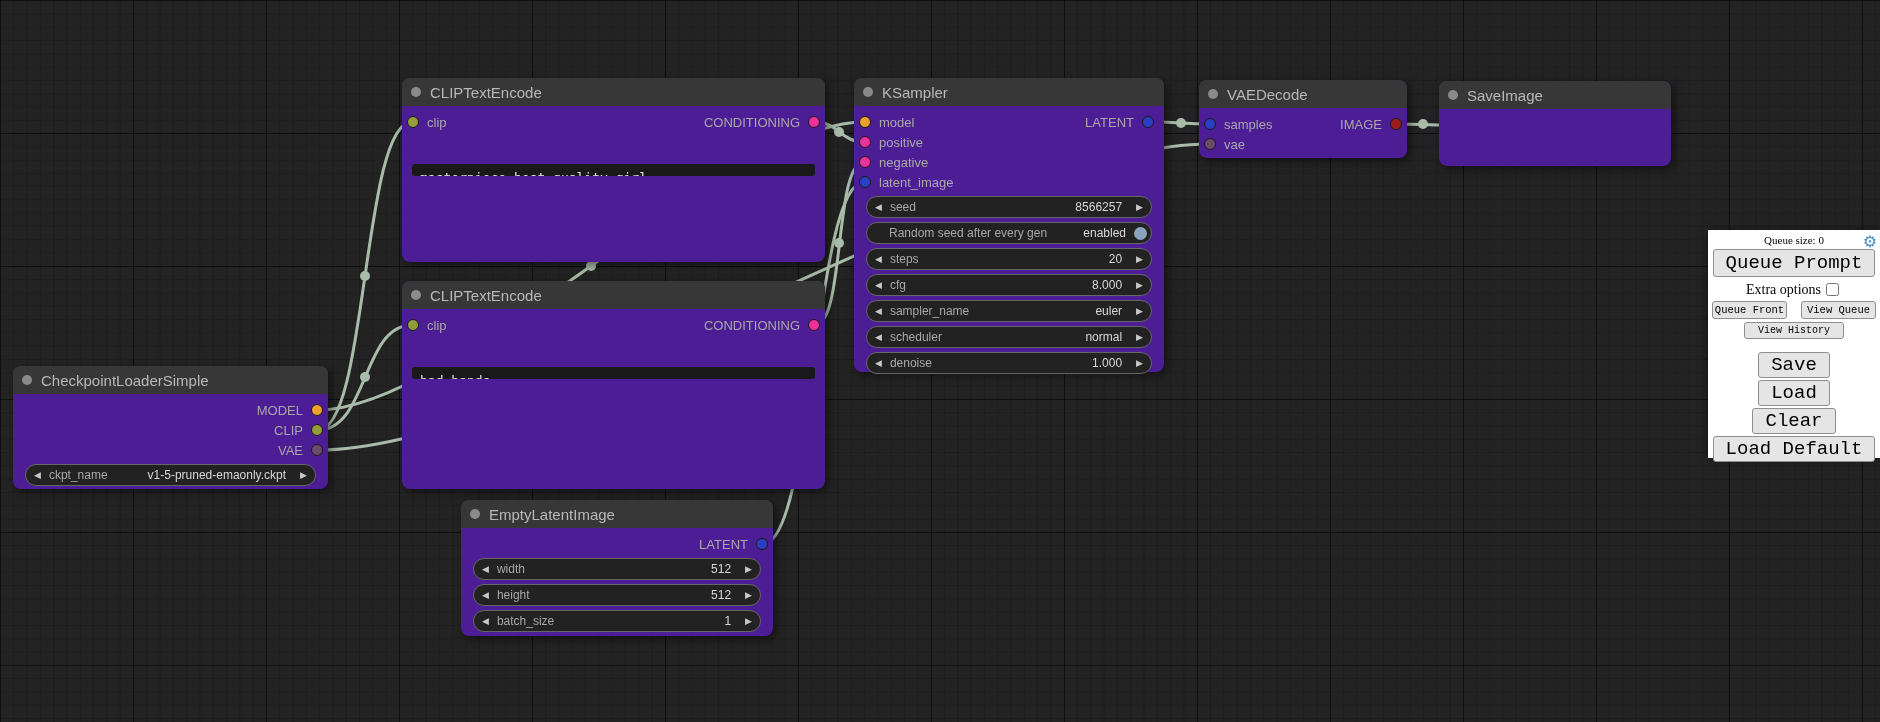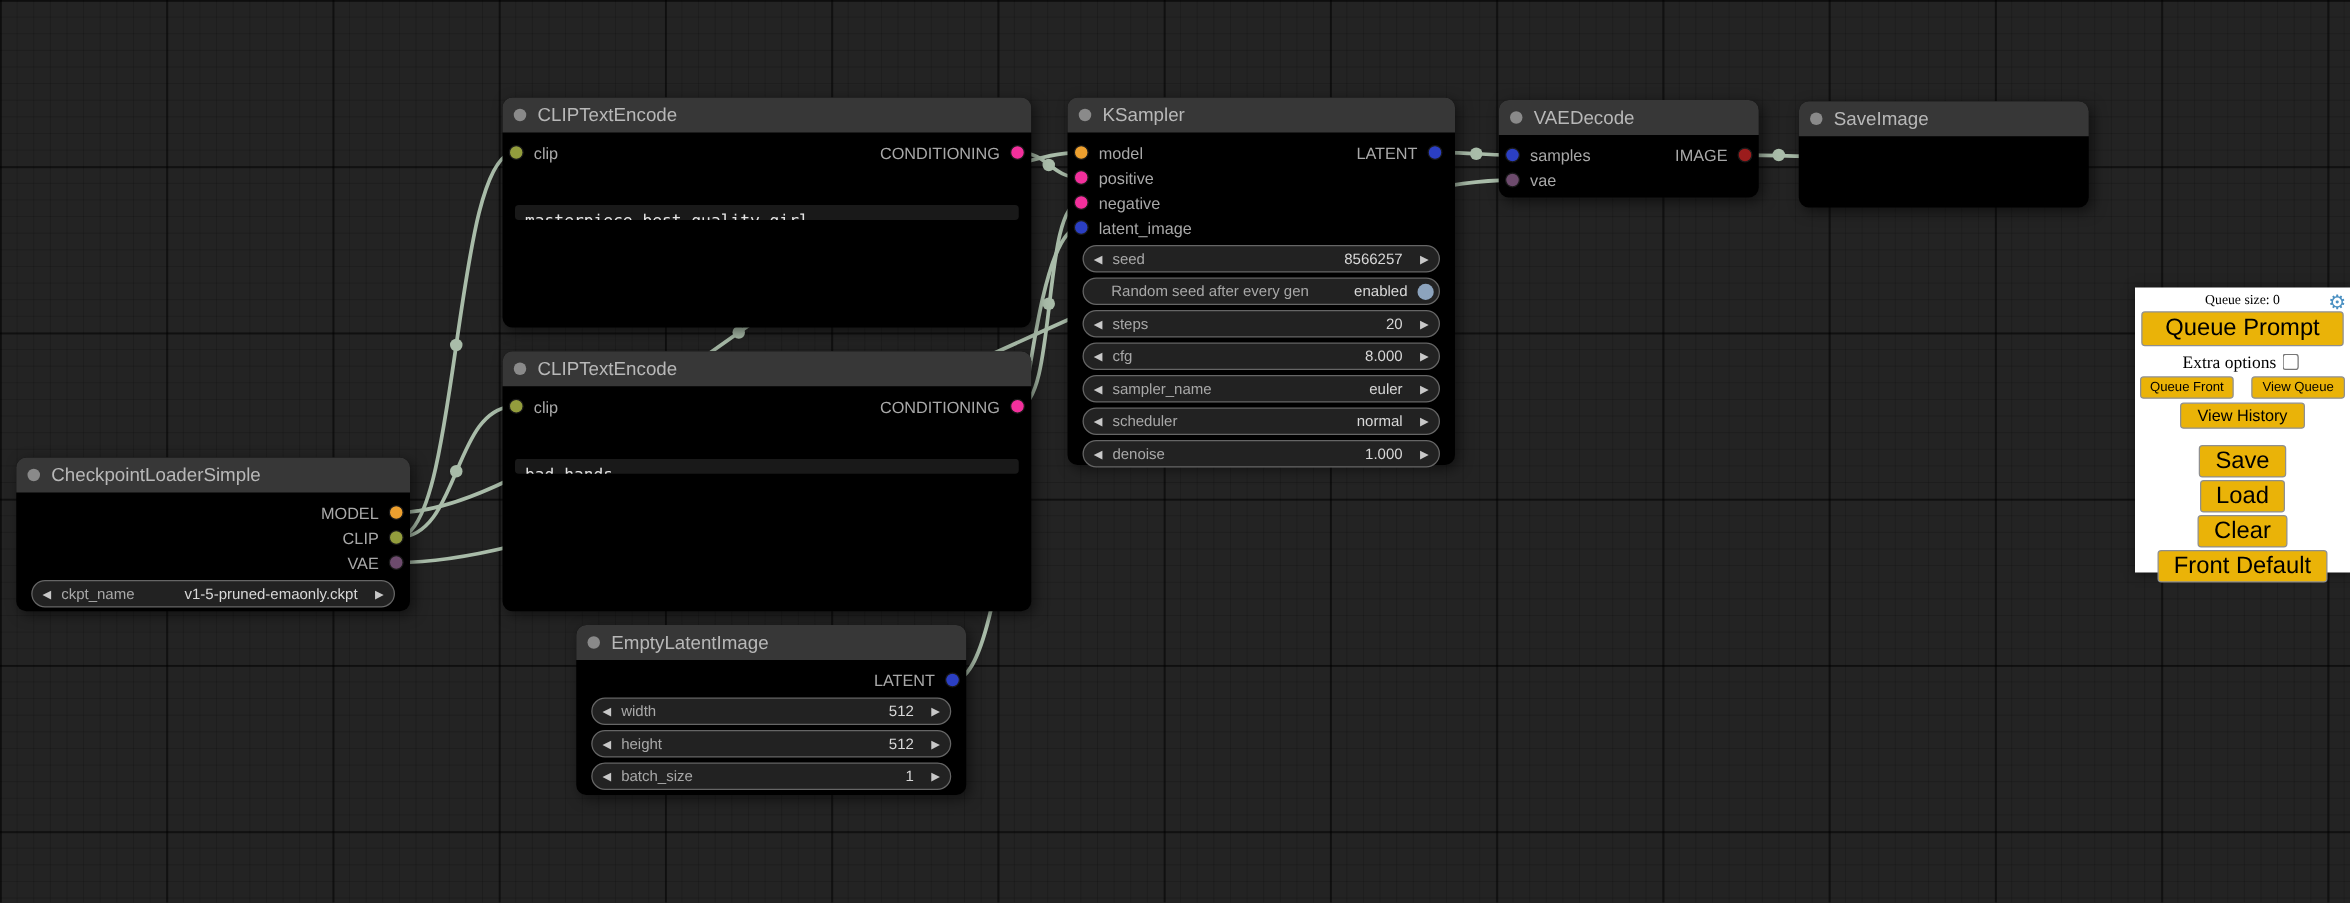--- a/index.html
+++ b/index.html
@@ -11,21 +11,21 @@
       linear-gradient(rgba(0,0,0,.50) 1.5px, transparent 1.5px),
       linear-gradient(90deg, rgba(0,0,0,.50) 1.5px, transparent 1.5px),
       linear-gradient(rgba(0,0,0,.16) 1px, transparent 1px),
       linear-gradient(90deg, rgba(0,0,0,.16) 1px, transparent 1px);
     background-size:133px 133px,133px 133px,13.3px 13.3px,13.3px 13.3px;
   }
   #wires{position:absolute;left:0;top:0;z-index:1;}
   .wire{stroke:#a9bca9;stroke-width:3;fill:none;stroke-linecap:round;}
   .wire-dot{fill:#a9bca9;}
 
-  .node{position:absolute;z-index:2;background:#000000;border-radius:8px;
+  .node{position:absolute;z-index:2;background:#4c1d95;border-radius:8px;
         box-shadow:3px 3px 10px rgba(0,0,0,.5);}
   .node-title{height:28px;display:flex;align-items:center;padding-left:9px;
         background:#373737;border-radius:8px 8px 0 0;color:#b8b8b8;font-size:15px;}
   .title-dot{width:10px;height:10px;border-radius:50%;background:#8a8a8a;margin-right:9px;flex:0 0 auto;}
   .node-body{position:relative;padding-top:6px;}
   .port-row{height:20px;display:flex;align-items:center;}
   .port-row.in{justify-content:flex-start;padding-left:5px;}
   .port-row.out{justify-content:flex-end;padding-right:5px;}
   .port-row.both{justify-content:space-between;padding:0 5px;}
   .port-side{display:flex;align-items:center;}
@@ -66,28 +66,28 @@
   #node-saveimage{left:1439px;top:81px;width:232px;height:85px;}
   #node-emptylatent{left:461px;top:500px;width:312px;height:136px;}
 
   
   #menu{position:absolute;left:1708px;top:230px;width:172px;height:228px;z-index:3;
         background:#fff;color:#000;text-align:center;
         font-family:"Liberation Serif",serif;box-shadow:0 0 8px rgba(0,0,0,.5);box-sizing:border-box;}
   #queue-size{font-size:11px;padding-top:4px;}
   #gear{position:absolute;top:2px;right:3px;font-size:16px;color:#4a90c2;cursor:pointer;
         font-family:"DejaVu Sans",sans-serif;}
-  .btn{background:#eab308;border:1px solid #8f8f8f;border-radius:3px;color:#000;
-        font-family:Liberation Sans, sans-serif;cursor:pointer;}
+  .btn{background:#e5e5e5;border:1px solid #8f8f8f;border-radius:3px;color:#000;
+        font-family:Liberation Mono, monospace;cursor:pointer;}
   #queue-prompt{display:block;width:calc(100% - 10px);margin:3px auto 3px;font-size:19px;padding:2px 0;}
   #extra-row{font-size:14px;height:18px;}
   #extra-row input{vertical-align:-2px;margin-left:5px;}
   #qrow{display:flex;gap:14px;margin:3px 4px 0;}
   #qrow .btn{flex:1;font-size:10.5px;padding:2px 0;}
-  #view-history{display:block;width:58%;margin:3px auto 0;font-size:13px;padding:2px 4px;}
+  #view-history{display:block;width:58%;margin:3px auto 0;font-size:10px;padding:2px 4px;}
   .big{display:block;margin:2px auto 0;font-size:19px;padding:1px 12px;}
   #save-btn{margin-top:13px;}
 </style>
 </head>
 <body>
 
 <svg id="wires" width="1880" height="722">
   <path class="wire" d="M318,410 C 458,410 724,122 864,122"></path>
   <path class="wire" d="M318,430 C 368,430 362,122 412,122"></path>
   <path class="wire" d="M318,430 C 368,430 362,325 412,325"></path>
@@ -315,14 +315,14 @@
     <span>Extra options</span><input type="checkbox" style="">
   </div>
   <div id="qrow">
     <button class="btn">Queue Front</button>
     <button class="btn">View Queue</button>
   </div>
   <button class="btn" id="view-history">View History</button>
   <button class="btn big" id="save-btn">Save</button>
   <button class="btn big">Load</button>
   <button class="btn big">Clear</button>
-  <button class="btn big">Front Default</button>
+  <button class="btn big">Load Default</button>
 </div>
 
 </body></html>

